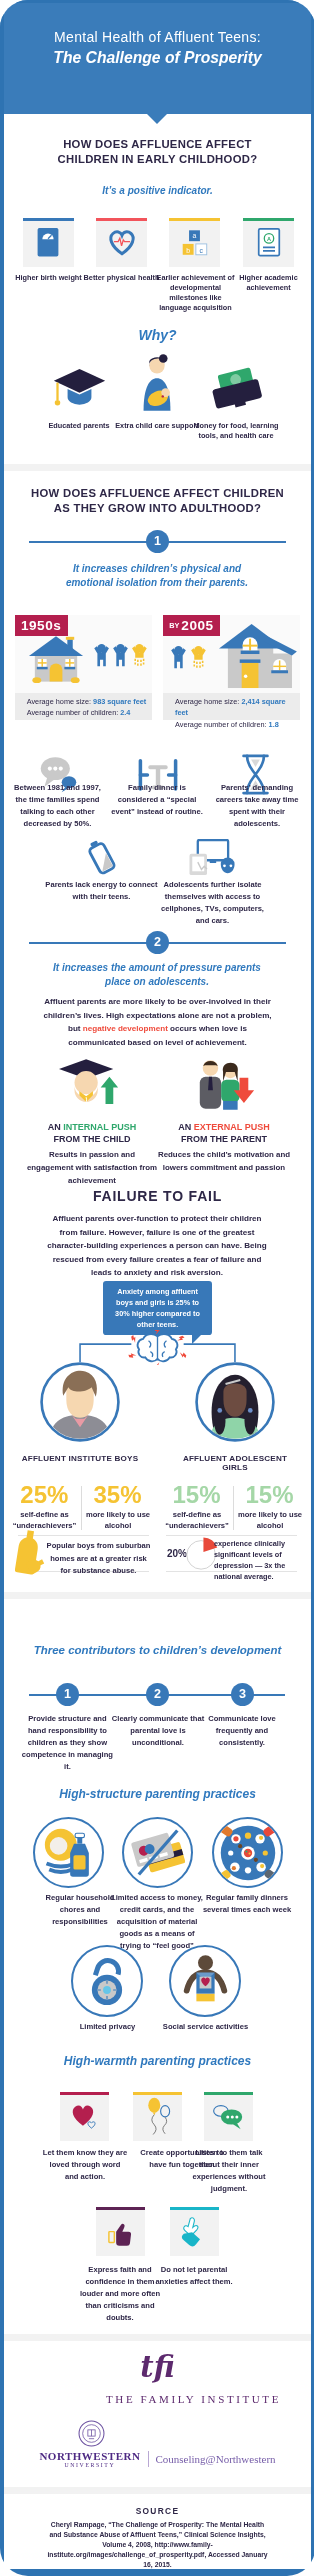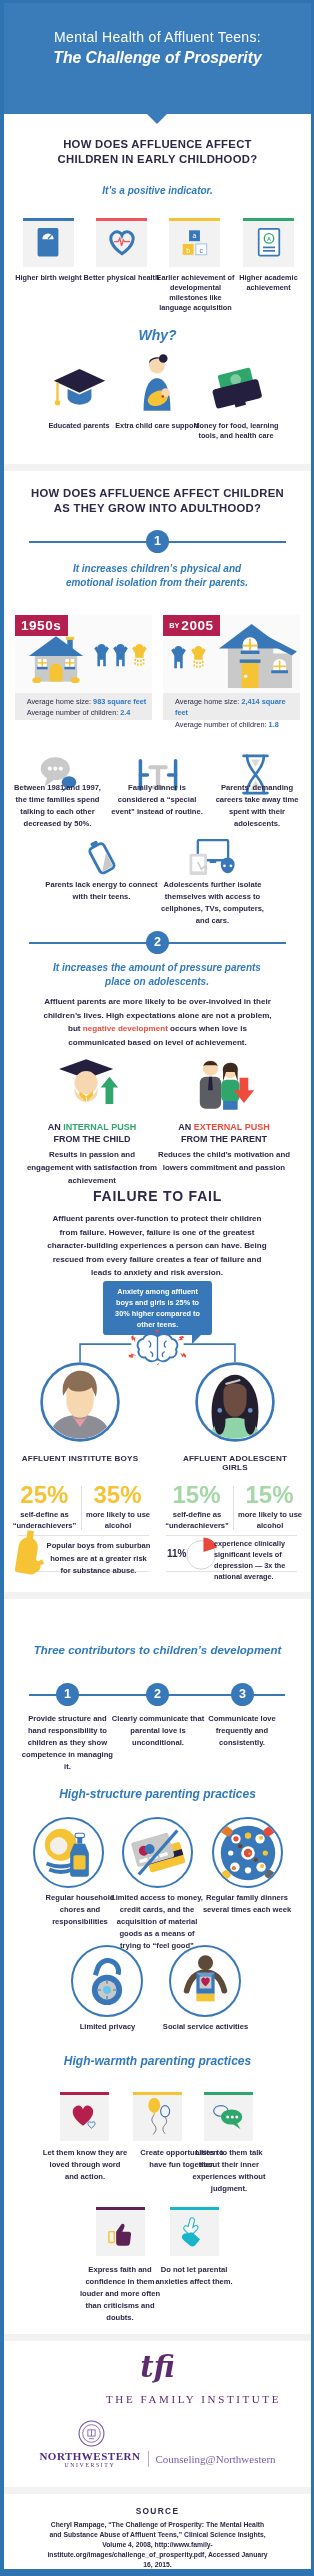--- a/index.html
+++ b/index.html
@@ -1,17 +1,17 @@
 <!DOCTYPE html>
 <html style="font-size:8.4px"><head>
 <meta charset="utf-8">
 <style>
   html,body{margin:0;padding:0;background:#fff;}
   .page{position:relative;width:315px;height:2576px;background:#ffffff;overflow:hidden;
-        font-family:"Liberation Sans","DejaVu Sans",sans-serif;color:#2e2747;}
+        font-family:"Liberation Sans","DejaVu Sans",sans-serif;color:#2e2747;border-radius:28px;}
   .edge{position:absolute;background:#2e73b2;z-index:40;}
   .edge.left{left:0;top:0;width:3.7px;height:100%;}
   .edge.right{right:0;top:0;width:3.7px;height:100%;}
   .edge.top{left:0;top:0;width:100%;height:3.1px;}
   .edge.bottom{left:0;bottom:0;width:100%;height:6.8px;}
   .abs{position:absolute;}
   .ctr{text-align:center;}
   
   .header{left:0;top:0;width:315px;height:114px;background:#3a7cba;}
   .h-title1{left:0;top:29px;width:315px;color:#fff;font-size:14px;font-weight:400;letter-spacing:0.3px;}
@@ -497,21 +497,21 @@
           </g>
         </g>
       </svg>
   </div>
   <div class="abs note-text" style="left:46px;top:1540px;width:105px;">
     <span>Popular boys from suburban homes are </span><b>at a greater risk for substance abuse.</b>
   </div>
 
   <div class="abs rule" style="left:166px;top:1535px;width:131px;"></div>
   <div class="abs rule" style="left:166px;top:1571px;width:131px;"></div>
-  <div class="abs" style="left:167px;top:1548px;font-size:10px;font-weight:800;">11%</div>
+  <div class="abs" style="left:167px;top:1548px;font-size:10px;font-weight:800;">20%</div>
   <div class="abs" style="left:185px;top:1536px;">
     <svg width="35" height="35" viewBox="0 0 76 76">
         <circle cx="35" cy="41" r="31" fill="#fff" stroke="#cfcfcf" stroke-width="2"></circle>
         <path d="M40 35 L40 3 A32 32 0 0 1 70 25 Z" fill="#e8493a"></path>
       </svg>
   </div>
   <div class="abs dep-text" style="left:214px;top:1538px;width:85px;">
     <span>experience clinically significant levels of depression — </span><b>3x the national average.</b>
   </div>
 

